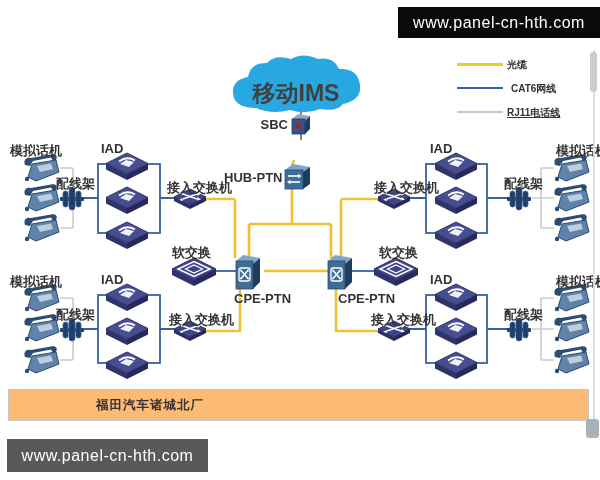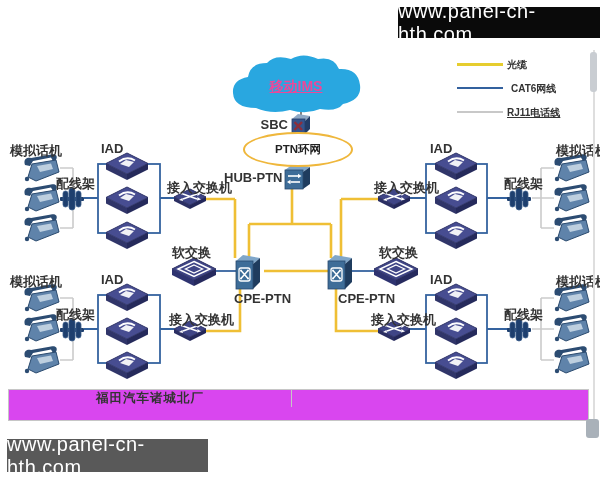--- a/index.html
+++ b/index.html
@@ -8,25 +8,25 @@
     font-family:"Liberation Sans","DejaVu Sans",sans-serif;
   }
   .icon{position:absolute;z-index:4;line-height:0;}
   .lbl{position:absolute;z-index:6;font-weight:bold;font-size:13px;color:#333;white-space:nowrap;}
   .lbl.c{}
   .lbl.r{text-align:right;}
   .lbl.sm{font-size:10px;font-weight:600;}
   #conn{position:absolute;left:0;top:0;z-index:1;}
   .swatch{position:absolute;z-index:2;}
   .wm{position:absolute;z-index:10;color:#fff;display:flex;align-items:center;justify-content:center;
-      font-size:20px;letter-spacing:.5px;}
+      font-size:16px;letter-spacing:.5px;}
   .ring{position:absolute;z-index:5;background:#fff;border:2.5px solid #EFB73C;border-radius:50%;
         display:flex;align-items:center;justify-content:center;font-weight:bold;font-size:11.5px;color:#222;}
-  .cloudtxt{position:absolute;z-index:5;color:#ec4899;font-weight:bold;font-size:14px;text-align:center;text-decoration:underline;}
-  .plantbar{position:absolute;z-index:5;display:flex;background:#d946ef;border:1px solid #c6c6c6;flex-direction:column;}
+  .cloudtxt{position:absolute;z-index:5;color:#404040;font-weight:bold;font-size:23px;text-align:center;}
+  .plantbar{position:absolute;z-index:5;display:flex;background:#fdba74;border:1px solid #c6c6c6;}
   .plantcell{display:flex;align-items:center;justify-content:center;font-size:12.5px;font-weight:bold;color:#333;letter-spacing:1px;}
   .scroll-track{position:absolute;z-index:9;background:#dedede;}
   .scroll-thumb{position:absolute;z-index:9;background:#c9cdd2;border-radius:3px;}
   .scroll-corner{position:absolute;z-index:9;background:#a9b1b9;border-radius:3px;}
 </style>
 </head>
 <body>
 
 <div id="canvas">
 
@@ -91,23 +91,20 @@
   <div class="cloudtxt" style="left:246px;top:78px;width:100px;">移动IMS</div>
 
   <svg class="icon" style="left:290px;top:112px;" width="22" height="24" viewBox="0 0 22 24">
     <polygon points="2,7 8,2 20,4 15,9" fill="#8FA8C5"></polygon>
     <polygon points="15,9 20,4 20,17 15,22" fill="#223C66"></polygon>
     <rect x="2" y="7" width="13" height="15" fill="#35548C" stroke="#233D69" stroke-width="0.8"></rect>
     <path d="M4.5 10 L12 18 M12 10 L4.5 18" stroke="#8C2E3C" stroke-width="2.4"></path>
   </svg>
   <div class="lbl r" style="left:260px;top:117px;width:28px;">SBC</div>
 
-  <div class="ring" style="left:243px;top:132px;width:106px;height:31px;">
-    <span>PTN环网</span>
-  </div>
 
   <svg class="icon" style="left:282px;top:161px;" width="30" height="30" viewBox="0 0 30 30">
     <polygon points="3,9 11,3 28,6 21,11" fill="#7FA6C9"></polygon>
     <polygon points="21,11 28,6 28,23 21,28" fill="#1F3C5E"></polygon>
     <rect x="3" y="9" width="18" height="19" fill="#3E6D98" stroke="#2A4A6E" stroke-width="0.8"></rect>
     <path d="M6 15 H16" stroke="#fff" stroke-width="1.6"></path>
       <polygon points="16,12.8 19.5,15 16,17.2" fill="#fff"></polygon>
     <path d="M8.5 21 H18" stroke="#fff" stroke-width="1.6"></path>
       <polygon points="8.5,18.8 5,21 8.5,23.2" fill="#fff"></polygon>
   </svg>

